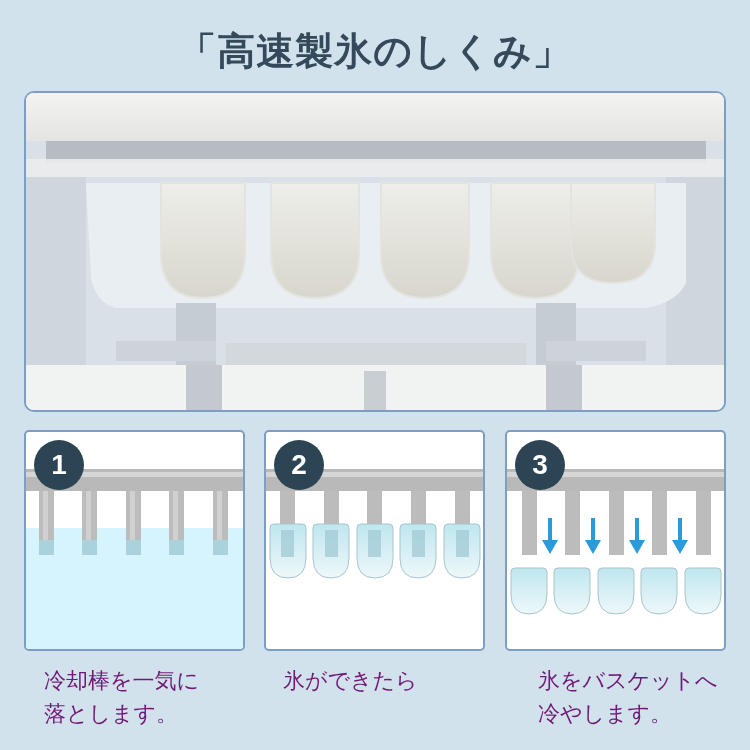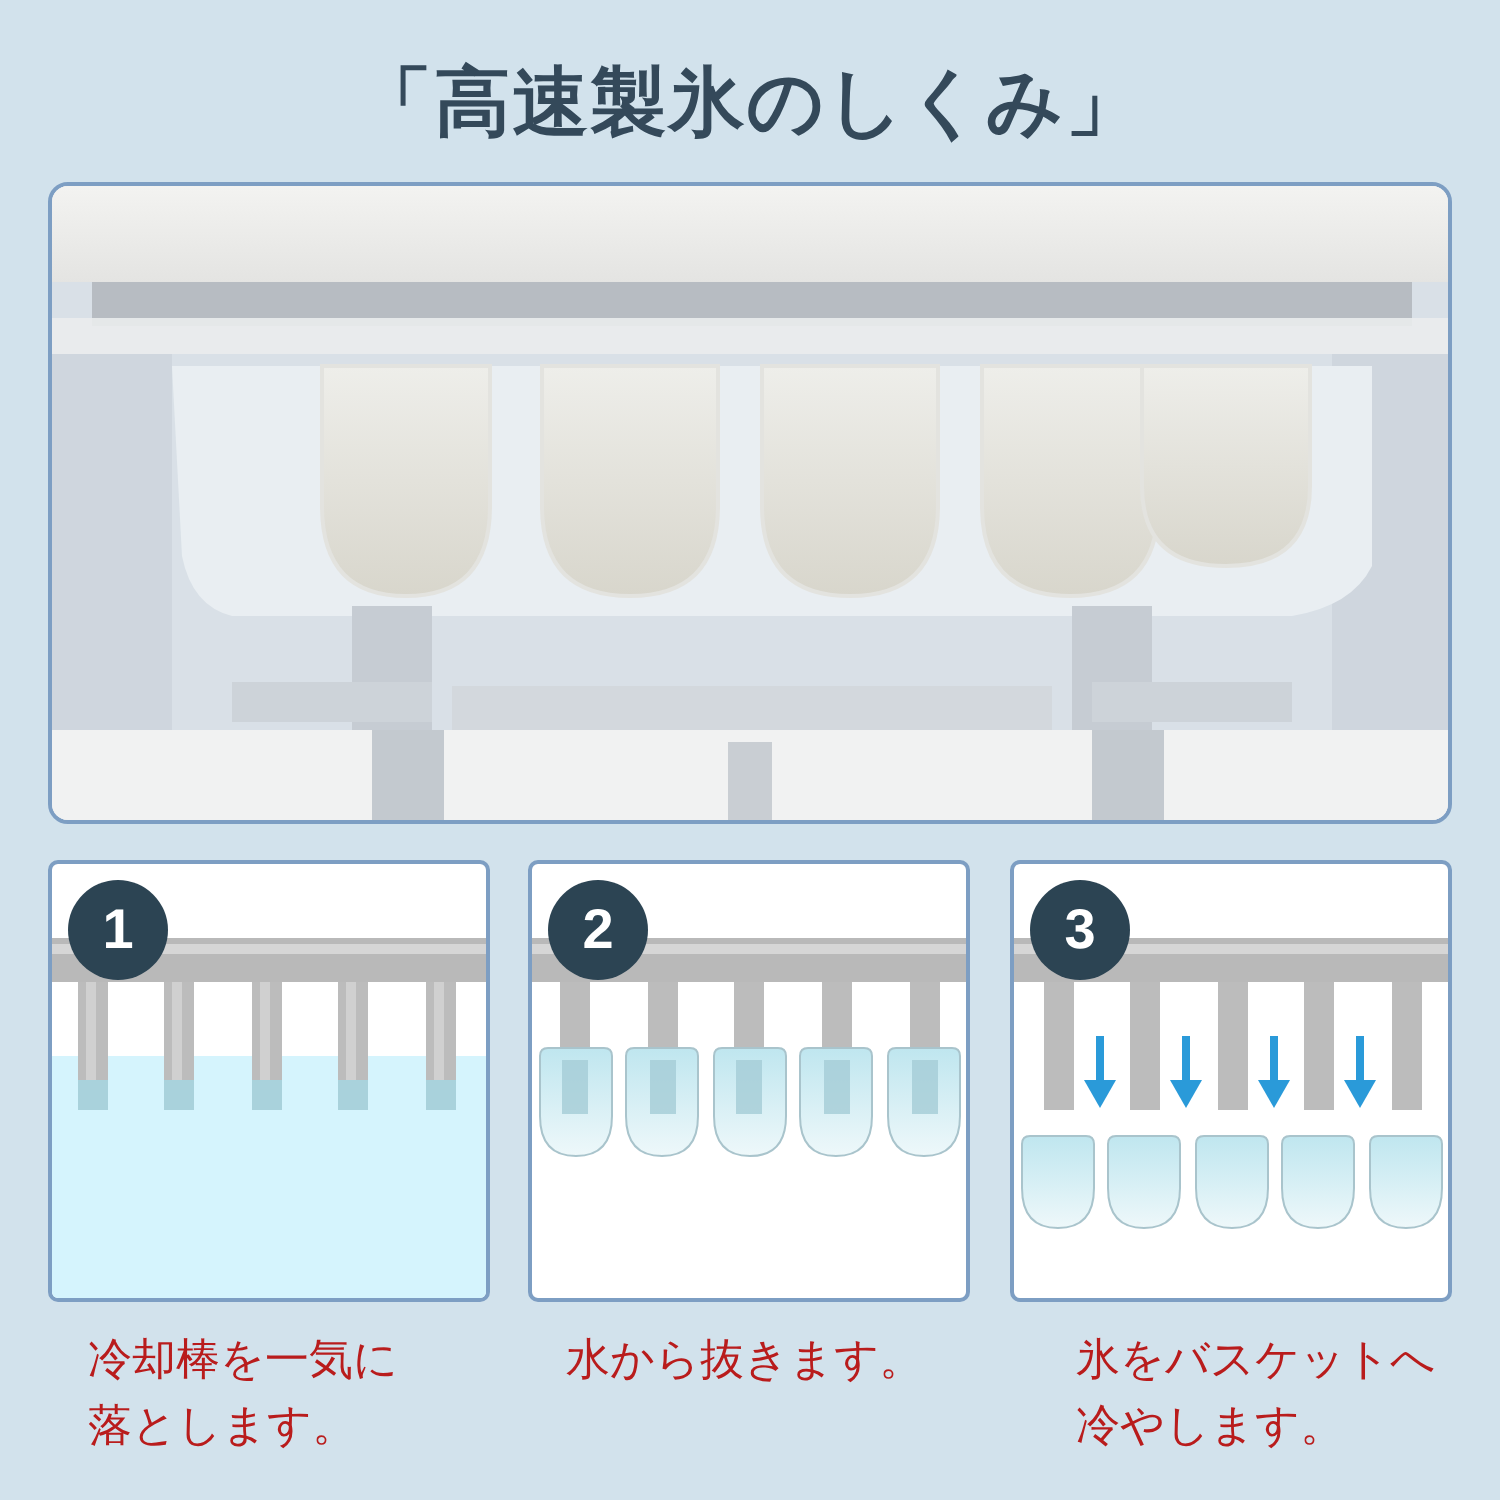--- a/index.html
+++ b/index.html
@@ -3,21 +3,21 @@
 <meta charset="utf-8">
 <style>
   html,body{margin:0;padding:0;}
   body{width:750px;height:750px;background:#d2e2ec;position:relative;overflow:hidden;font-family:"DejaVu Sans","Liberation Sans",sans-serif;color:#2f4450;}
   .title{position:absolute;top:26px;left:0;width:750px;text-align:center;font-size:38px;font-weight:bold;letter-spacing:1px;color:#34495a;}
   .photo{position:absolute;left:24px;top:91px;width:698px;height:317px;border:2px solid #7d9ec3;border-radius:10px;overflow:hidden;background:#dfe5ea;}
   .photo svg{display:block;}
   .panel{position:absolute;top:430px;width:217px;height:217px;border:2px solid #7d9ec3;border-radius:5px;background:#fff;overflow:hidden;}
   .panel svg{position:absolute;left:0;top:0;}
   .badge{position:absolute;left:8px;top:8px;width:50px;height:50px;border-radius:50%;background:#2c4453;color:#fff;font-size:28px;font-weight:bold;display:flex;align-items:center;justify-content:center;z-index:2;font-family:"Liberation Sans",sans-serif;}
-  .caption{position:absolute;top:664px;font-size:22px;line-height:33px;color:#b91c1c;}
+  .caption{position:absolute;top:664px;font-size:22px;line-height:33px;color:#701a75;}
   .caption span{display:block;white-space:nowrap;}
 </style>
 </head>
 <body>
 
 <div class="title">「高速製氷のしくみ」</div>
 
 <div class="photo">
   <svg width="698" height="317" viewBox="0 0 698 317">
     <defs>
@@ -153,18 +153,18 @@
     </g>
   </svg>
   <div class="badge">3</div>
 </div>
 
 <div class="caption" style="left:44px;">
   <span>冷却棒を一気に</span>
   <span>落とします。</span>
 </div>
 <div class="caption" style="left:283px;">
-  <span>水から抜きます。</span>
+  <span>氷ができたら</span>
 </div>
 <div class="caption" style="left:520px;margin-left:18px;">
   <span>氷をバスケットへ</span>
   <span>冷やします。</span>
 </div>
 
 </body></html>

